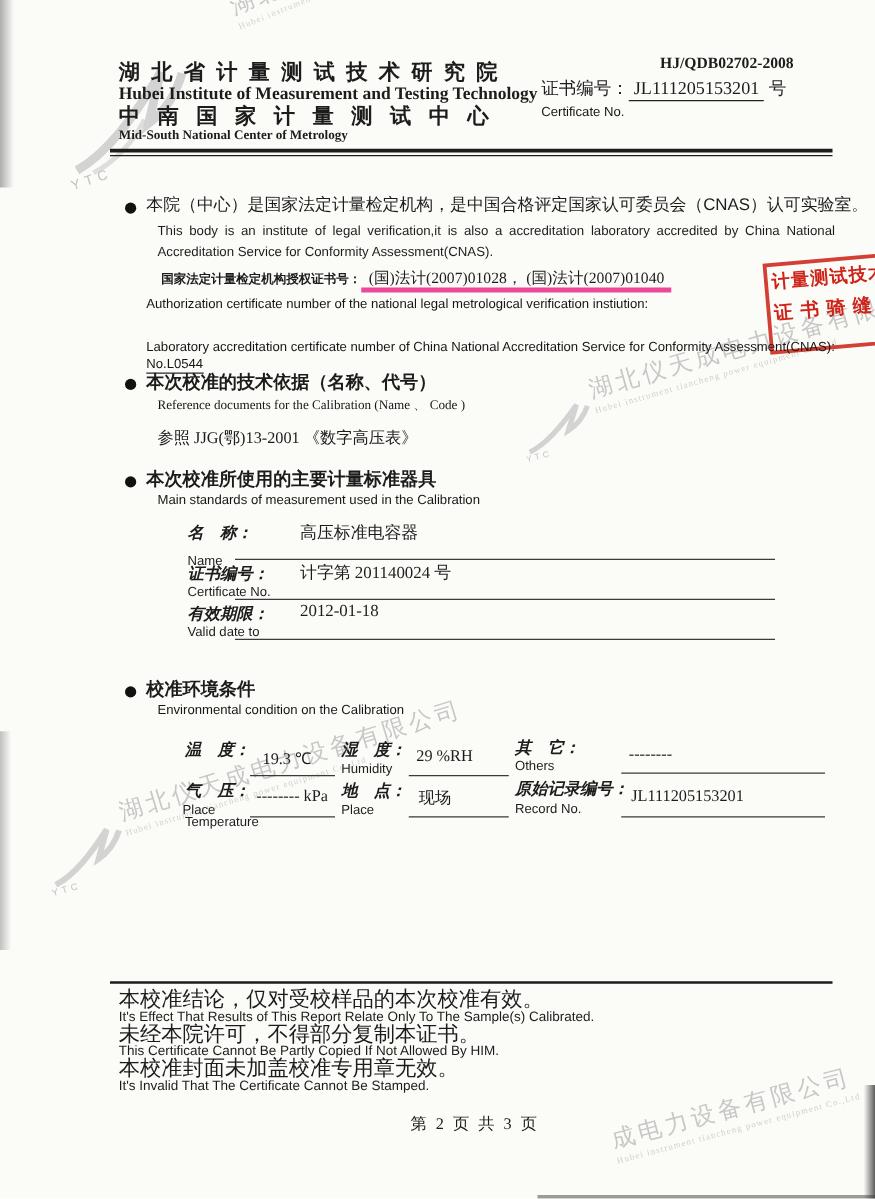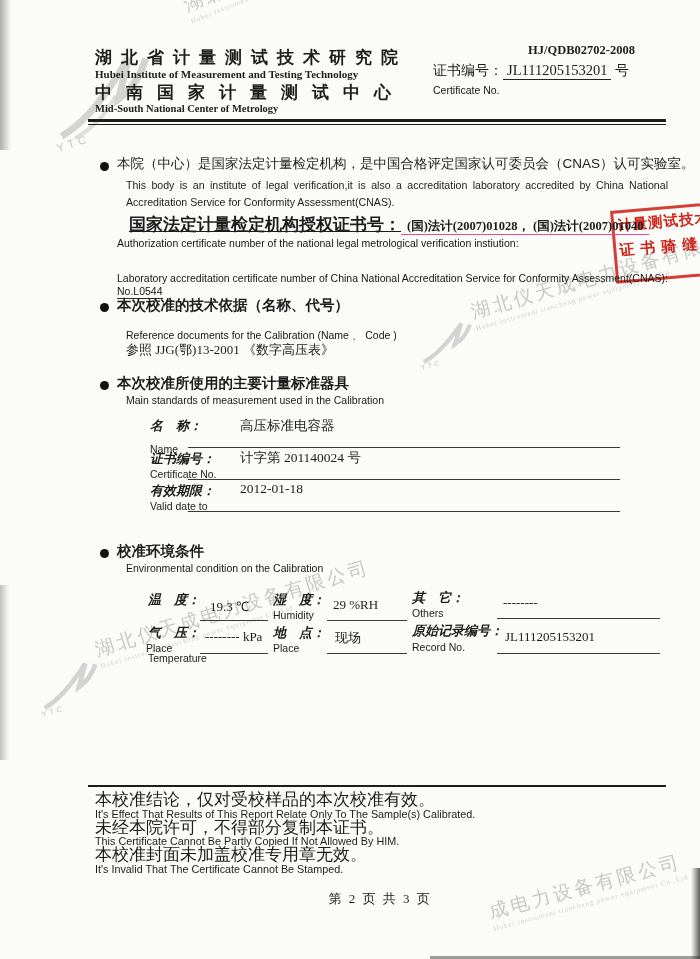--- a/index.html
+++ b/index.html
@@ -22,42 +22,42 @@
 
   
   .wm{color:#a7aaa9;opacity:.62;pointer-events:none;white-space:nowrap;}
   .wm .cnwm{font-size:19px;letter-spacing:3px;font-family:"Liberation Sans",sans-serif;}
   .wm .enwm{font-size:7px;letter-spacing:1px;color:#b4b6b5;}
   .wm-logo svg{display:block;}
 
   
   .org-cn{left:95px;top:46px;font-size:17px;font-weight:bold;letter-spacing:9px;
     font-family:"Liberation Sans",sans-serif;white-space:nowrap;}
-  .org-en{left:95px;top:68px;font-size:11px;font-weight:bold;white-space:nowrap;}
+  .org-en{left:95px;top:68px;font-size:14px;font-weight:bold;white-space:nowrap;}
   .center-cn{left:95px;top:81px;font-size:17px;font-weight:bold;letter-spacing:14px;
     font-family:"Liberation Sans",sans-serif;white-space:nowrap;}
   .center-en{left:95px;top:103px;font-size:10.5px;font-weight:bold;white-space:nowrap;}
   .doc-code{left:528px;top:43px;font-size:12.5px;font-weight:bold;white-space:nowrap;}
   .cert-line{left:433px;top:62px;font-size:14px;white-space:nowrap;}
   .cert-no-val{border-bottom:1px solid #222;padding:0 4px 1px 4px;font-size:14.5px;}
   .cert-en{left:433px;top:84px;font-size:10.5px;}
   .rule-top{left:88px;top:119px;width:578px;height:2px;
     border-top:3px solid #1d1d1d;border-bottom:1px solid #1d1d1d;}
   .rule-bottom{left:88px;top:785px;width:578px;border-top:2px solid #1d1d1d;}
 
   .bullet{width:9px;height:9px;border-radius:50%;background:#111;}
 
   .cn-body{font-size:13.5px;white-space:nowrap;font-family:"Liberation Sans",sans-serif;}
   .cn-title{font-size:14.5px;font-weight:bold;white-space:nowrap;font-family:"Liberation Sans",sans-serif;}
   .en-sub{font-size:10.5px;font-family:"Liberation Sans",sans-serif;color:#161616;}
-  .ul-val{border-bottom:1px solid #ec4899;padding:0 6px 1px 6px;font-weight:bold;}
+  .ul-val{border-bottom:4px solid #ec4899;padding:0 6px 1px 6px;}
 
   .s1-en{left:126px;top:177px;width:542px;font-size:10.6px;line-height:1.62;
     text-align:justify;font-family:"Liberation Sans",sans-serif;}
-  .auth-label{font-weight:bold;font-size:17px;font-family:"Liberation Sans",sans-serif;text-decoration:underline;}
+  .auth-label{font-weight:bold;font-size:10px;font-family:"Liberation Sans",sans-serif;}
   .auth-val{font-size:12.5px;font-family:"Liberation Serif",serif;}
 
   
   .std-label-cn{font-size:13px;font-weight:bold;font-style:italic;
     font-family:"Liberation Serif",serif;white-space:nowrap;}
   .std-label-en{font-size:10.5px;font-family:"Liberation Sans",sans-serif;white-space:nowrap;}
   .std-val{font-size:13.5px;white-space:nowrap;}
   .std-ul{height:0;border-bottom:1.5px solid #3a3a3a;}
 
   
@@ -155,21 +155,21 @@
   <div class="abs" style="left:129px;top:213px;white-space:nowrap;">
     <span class="auth-label">国家法定计量检定机构授权证书号：</span><span class="auth-val ul-val">(国)法计(2007)01028， (国)法计(2007)01040</span>
   </div>
   <div class="abs en-sub" style="left:117px;top:237px;">Authorization certificate number of the national legal metrological verification instiution:</div>
 
   <div class="abs en-sub" style="left:117px;top:272px;">Laboratory accreditation certificate number of China National Accreditation Service for Conformity Assessment(CNAS):</div>
   <div class="abs en-sub" style="left:117px;top:285px;border-bottom:1px solid #2a2a2a;padding-bottom:1px;">No.L0544</div>
 
   <div class="abs bullet" style="left:100px;top:303px;"></div>
   <div class="abs cn-title" style="left:117px;top:296px;">本次校准的技术依据（名称、代号）</div>
-  <div class="abs en-sub" style="left:126px;top:329px;">Reference documents for the Calibration (Name 、 Code )</div>
+  <div class="abs en-sub" style="left:126px;top:317px;font-family:Liberation Serif, serif;">Reference documents for the Calibration (Name 、 Code )</div>
   <div class="abs serif" style="left:126px;top:341px;font-size:13px;">参照 JJG(鄂)13-2001 《数字高压表》</div>
 
   <div class="abs bullet" style="left:100px;top:381px;"></div>
   <div class="abs cn-title" style="left:117px;top:374px;">本次校准所使用的主要计量标准器具</div>
   <div class="abs en-sub" style="left:126px;top:394px;">Main standards of measurement used in the Calibration</div>
 
   <div class="abs std-label-cn" style="left:150px;top:417px;">名　称：</div>
   <div class="abs std-label-en" style="left:150px;top:443px;">Name</div>
   <div class="abs std-val" style="left:240px;top:417px;">高压标准电容器</div>
   <div class="abs std-ul" style="left:188px;top:447px;width:432px;"></div>

